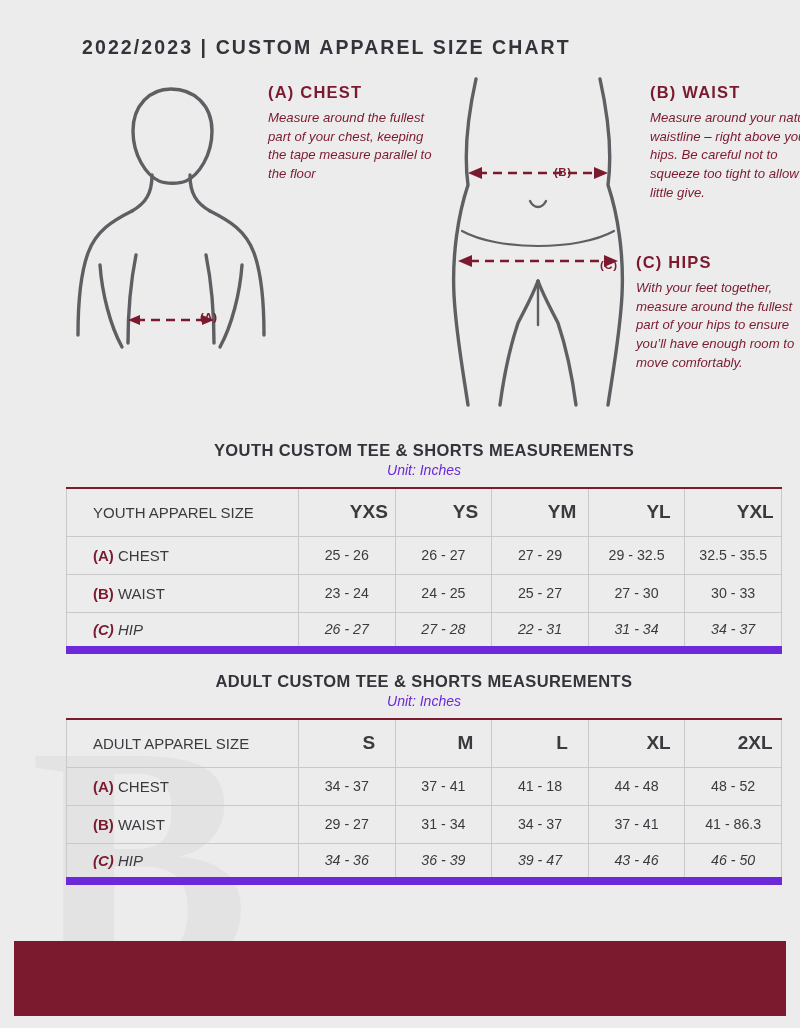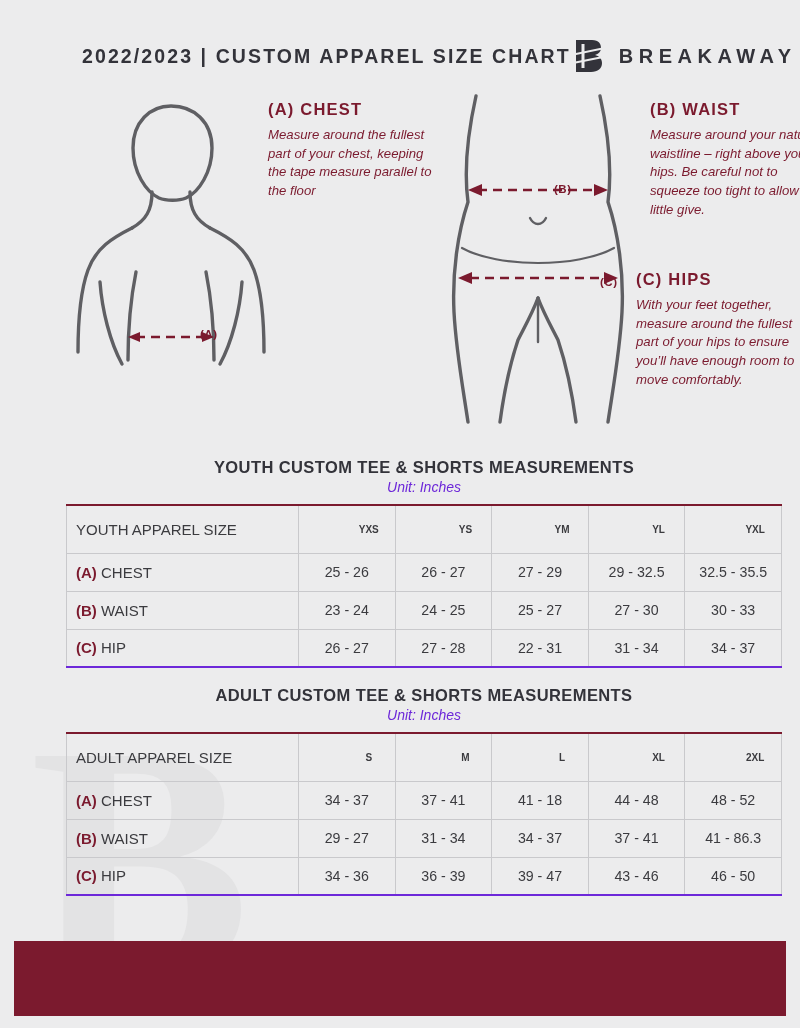--- a/index.html
+++ b/index.html
@@ -130,26 +130,26 @@
     height: 38px;
     text-align: center;
     font-size: 14.2px;
     color: #3b3b3f;
     font-weight: normal;
     background: transparent;
   }
   table tr:first-child td, table tr:first-child th {
     border-top: 2px solid #7b1a2e;
   }
-  table tr:last-child td { border-bottom: 2px solid #6d28d9; }
-  .hdr-row td { font-weight: bold; font-size: 10px; height: 48px; padding-left: 44px; }
+  table tr:last-child td { border-bottom: 8px solid #6d28d9; font-style: italic; }
+  .hdr-row td { font-weight: bold; font-size: 19px; height: 48px; padding-left: 44px; }
   .hdr-row td.rowlabel { font-weight: normal; font-size: 15px; }
   td.rowlabel {
     text-align: left;
-    padding-left: 9px;
+    padding-left: 26px;
     font-size: 15px;
     width: 232px;
   }
   td.rowlabel .mark {
     color: #7b1a2e;
     font-weight: bold;
   }
 
   
   .footer-bar {
@@ -165,31 +165,20 @@
 <body>
 
 <div class="page">
 
   <div class="watermark">B</div>
 
   <div class="content">
 
     <div class="header">
       <div class="header-title">2022/2023  |  CUSTOM APPAREL SIZE CHART</div>
-      <div class="brand">
-        <span class="brand-mark">
-          <svg width="34" height="40" viewBox="0 0 34 40">
-            <path d="M5 4 L21 4 C28 4 30 8 30 12 C30 15.5 27.5 18 24 19 C28 20 31 22.5 31 27 C31 32.5 27 36 20 36 L5 36 Z" fill="#33333a"></path>
-            <path d="M12 8 L12 32" stroke="#ececed" stroke-width="3" fill="none"></path>
-            <path d="M0 19 L34 12" stroke="#ececed" stroke-width="2.2" fill="none"></path>
-            <path d="M2 27 L32 21" stroke="#ececed" stroke-width="2.2" fill="none"></path>
-          </svg>
-        </span>
-        <span class="brand-name">BREAKAWAY</span>
-      </div>
     </div>
 
     <div class="illus">
 
       <div class="fig fig-torso">
         <svg width="250" height="350" viewBox="0 0 250 350">
           <g fill="none" stroke="#5f5f63" stroke-width="3.4" stroke-linecap="round">
 
             <path d="M105 14 C128 14 146 30 146 56 C146 80 133 100 120 106 C113 109 100 109 93 106 C80 100 67 80 67 56 C67 30 84 14 105 14 Z"></path>
 

